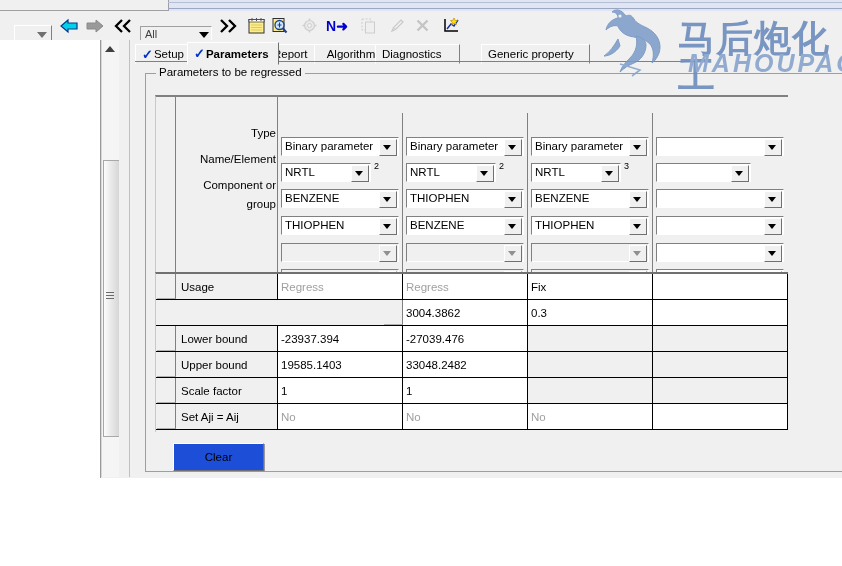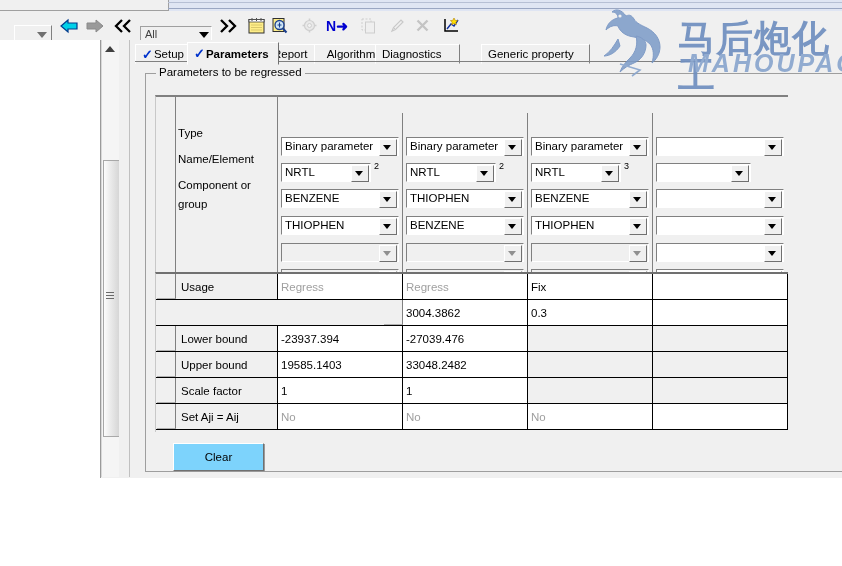--- a/index.html
+++ b/index.html
@@ -68,21 +68,21 @@
   .gbtitle{position:absolute;left:26px;top:26px;font-size:11.5px;background:#f0f0f0;
      padding:0 3px;color:#000;}
 
   
   .ublock{position:absolute;left:155px;top:95px;width:633px;height:177px;
      border-top:2px solid #808080;border-left:1px solid #c8c8c8;box-sizing:border-box;}
   .ulabelcol{position:absolute;left:0;top:0;width:122px;height:175px;background:#f0f0f0;
      border-right:1px solid #808080;box-sizing:border-box;}
   .ulabelcol .gut{position:absolute;left:0;top:0;width:19px;height:175px;
      border-right:1px solid #808080;background:#f0f0f0;}
-  .ulbl{position:absolute;left:22px;width:98px;text-align:left;font-size:11.5px;color:#000;}
+  .ulbl{position:absolute;left:22px;width:98px;text-align:right;font-size:11.5px;color:#000;}
   .ucol{position:absolute;top:0;width:125px;height:175px;background:#f0f0f0;
      border-right:1px solid #808080;box-sizing:border-box;margin-top:16px;}
   .ucol.c4{background:#f0f0f0;}
 
   .combo{position:absolute;left:3px;width:118px;height:19px;background:#ffffff;
      border:1px solid;border-color:#808080 #ffffff #ffffff #808080;box-sizing:border-box;}
   .combo.dis{background:#f0f0f0;}
   .combo.short{width:90px;}
   .combo .ctxt{position:absolute;left:3px;top:2px;font-size:11.5px;color:#000;white-space:nowrap;}
   .combo .cbtn{position:absolute;right:1px;top:1px;width:16px;height:15px;background:#f0f0f0;
@@ -101,21 +101,21 @@
      box-sizing:border-box;}
   .lhdr{width:102px;background:#f0f0f0;border-right:1px solid #000;box-sizing:border-box;
      display:flex;align-items:center;padding-left:5px;font-size:11.5px;}
   .lcell{width:125px;box-sizing:border-box;border-right:1px solid #000;background:#ffffff;
      display:flex;align-items:center;padding-left:3px;font-size:11.5px;color:#000;}
   .lcell.dim{color:#a0a0a0;}
   .lcell.gray{background:#f0f0f0;}
   .lcell.last{border-right:1px solid #000;}
 
   
-  .clearbtn{position:absolute;left:173px;top:443px;width:89px;height:26px;background:#7dd3fc;
+  .clearbtn{position:absolute;left:173px;top:443px;width:89px;height:26px;background:#1d4ed8;
      border:1px solid;border-color:#ffffff #707070 #707070 #ffffff;
      display:flex;align-items:center;justify-content:center;font-size:11.5px;cursor:default;
      box-shadow:1px 1px 0 #9a9a9a;}
 
   
   .wm{position:absolute;left:596px;top:6px;width:246px;height:72px;pointer-events:none;z-index:30;
       opacity:.92;}
   .wm .cn{position:absolute;left:82px;top:14px;font-size:37px;font-weight:bold;color:#6f8fc0;
       font-family:"DejaVu Sans",sans-serif;letter-spacing:1px;line-height:1;}
   .wm .en{position:absolute;left:92px;top:45px;font-size:25px;font-weight:bold;color:#8aa6ce;

